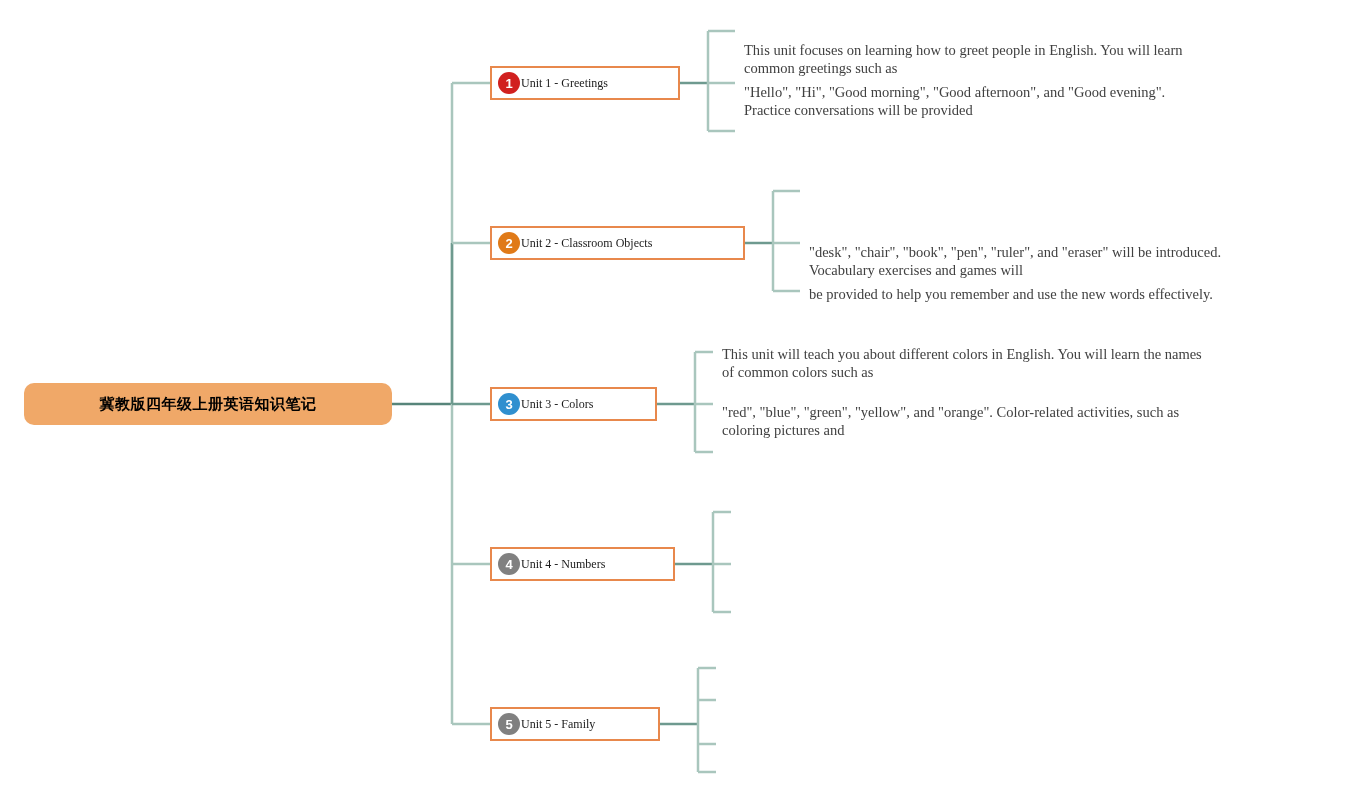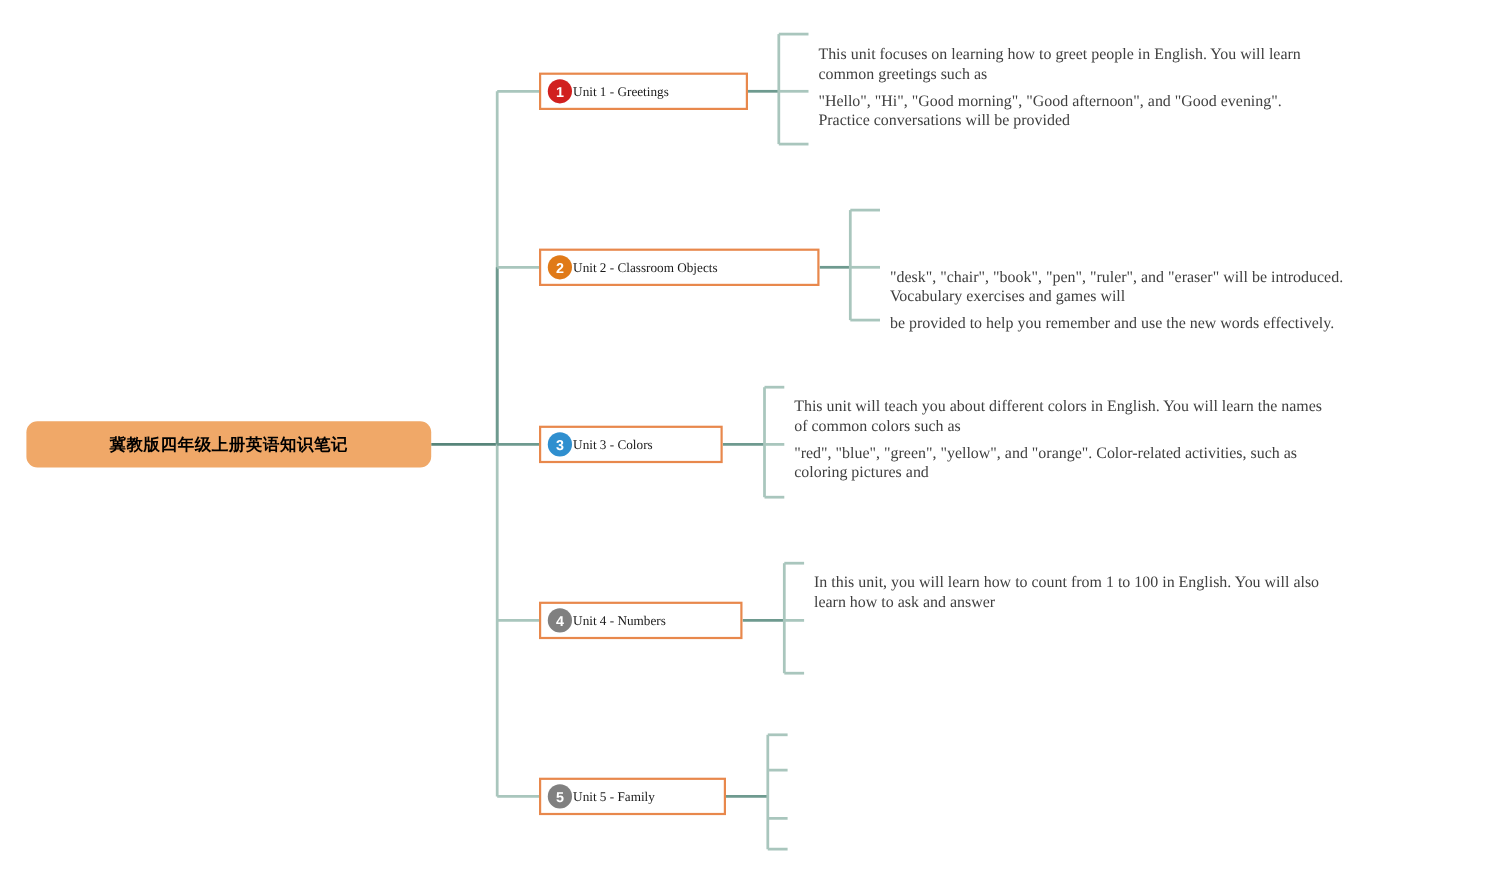--- a/index.html
+++ b/index.html
@@ -158,29 +158,28 @@
     <span class="unit-badge" style="background-color: rgb(224, 122, 24);">2</span>
     <span class="unit-title">Unit 2 - Classroom Objects</span>
   </div>
   <div class="leaf-text" style="left:809px; top:243px; width:475px;">"desk", "chair", "book", "pen", "ruler", and "eraser" will be introduced. Vocabulary exercises and games will</div>
   <div class="leaf-text" style="left:809px; top:285px; width:500px;">be provided to help you remember and use the new words effectively.</div>
 
   <div class="unit-node" style="left:490px; top:387px; width:167px;">
     <span class="unit-badge" style="background-color: rgb(47, 143, 207);">3</span>
     <span class="unit-title">Unit 3 - Colors</span>
   </div>
-  <div class="leaf-text" style="left:722px; top:361px; width:485px;">This unit will teach you about different colors in English. You will learn the names of common colors such as</div>
+  <div class="leaf-text" style="left:722px; top:345px; width:485px;">This unit will teach you about different colors in English. You will learn the names of common colors such as</div>
   <div class="leaf-text" style="left:722px; top:403px; width:495px;">"red", "blue", "green", "yellow", and "orange". Color-related activities, such as coloring pictures and</div>
   <div class="leaf-text" style="left:722px; top:445px; width:485px;"></div>
 
   <div class="unit-node" style="left:490px; top:547px; width:185px;">
     <span class="unit-badge" style="background-color: rgb(128, 128, 128);">4</span>
     <span class="unit-title">Unit 4 - Numbers</span>
   </div>
-  <div class="leaf-text" style="left:740px; top:521px; width:480px;">In this unit, you will learn how to count from 1 to 100 in English. You will also learn how to ask and answer</div>
   <div class="leaf-text" style="left:740px; top:563px; width:480px;"></div>
   <div class="leaf-text" style="left:740px; top:605px; width:480px;"></div>
 
   <div class="unit-node" style="left:490px; top:707px; width:170px;">
     <span class="unit-badge" style="background-color: rgb(128, 128, 128);">5</span>
     <span class="unit-title">Unit 5 - Family</span>
   </div>
   <div class="leaf-text" style="left:725px; top:661px; width:480px;"></div>
   <div class="leaf-text" style="left:725px; top:705px; width:480px;"></div>
   <div class="leaf-text" style="left:725px; top:749px; width:480px;"></div>

